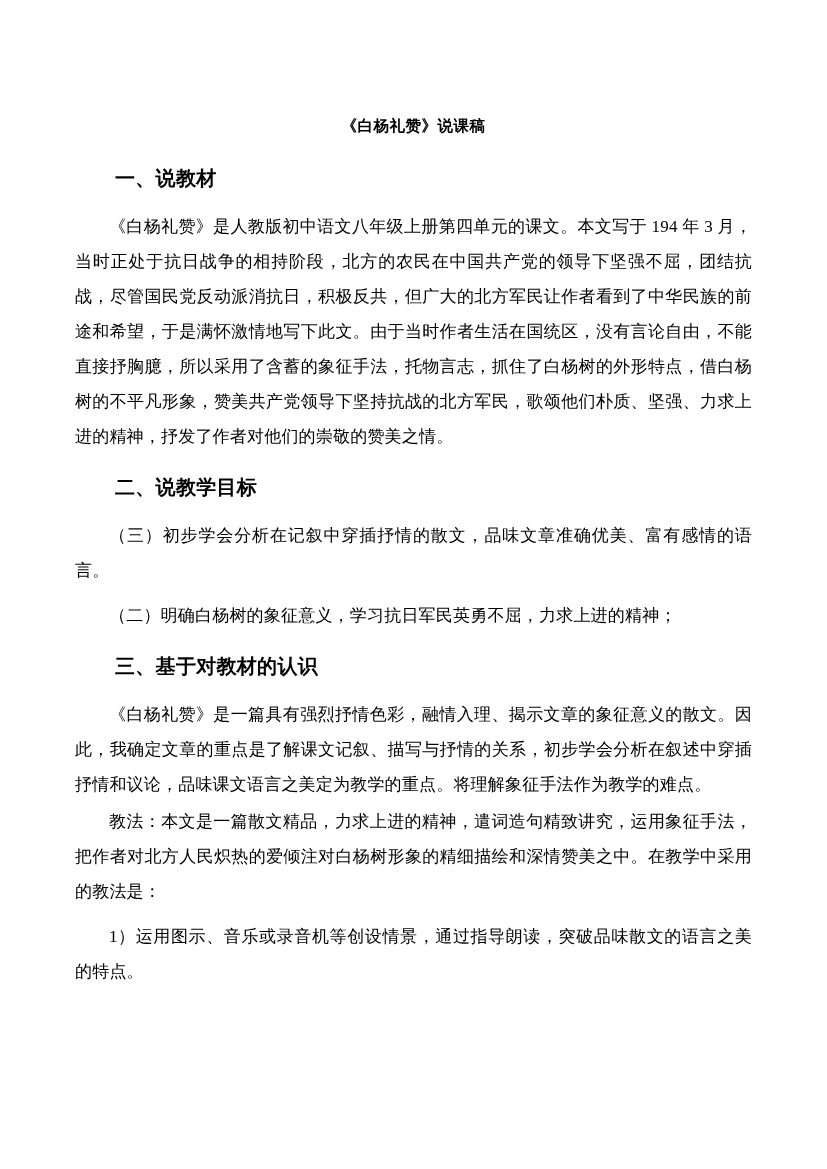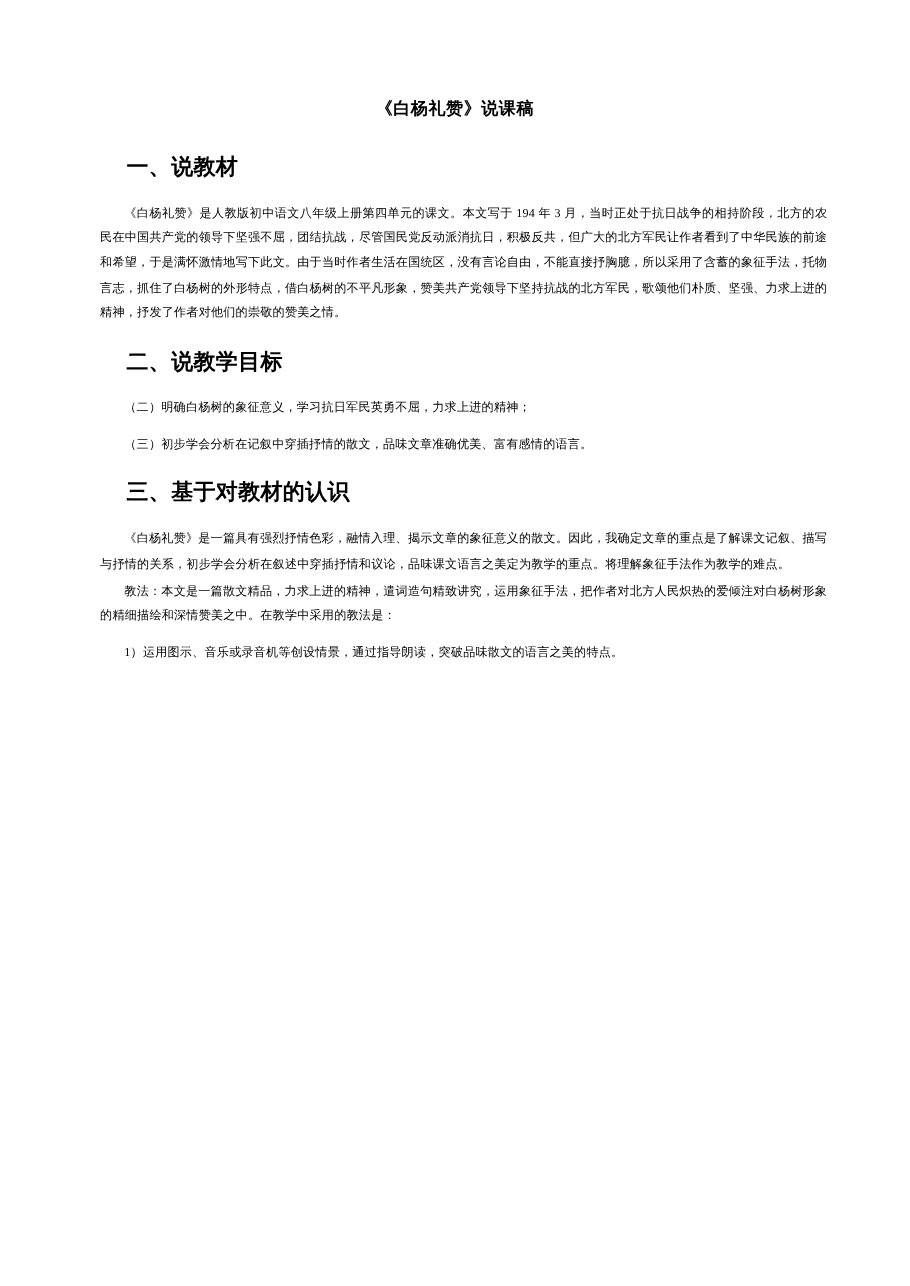--- a/index.html
+++ b/index.html
@@ -11,45 +11,45 @@
     width: 827px;
     height: 1169px;
     font-family: "Liberation Serif", "DejaVu Serif", serif;
     color: #000000;
     overflow: hidden;
   }
   .page {
     box-sizing: border-box;
     width: 827px;
     height: 1169px;
-    padding: 70px 75px 60px 75px;
+    padding: 96px 75px 60px 75px;
     background: #ffffff;
     border-radius: 26px;
   }
   .doc-title {
     text-align: center;
     font-size: 15.5px;
     font-weight: bold;
     letter-spacing: 0.5px;
     margin: 18px 0 22px 0;
     line-height: 1.6;
   }
   .heading {
     font-size: 20px;
     font-weight: bold;
     text-indent: 2em;
     margin: 16px 0 14px 0;
     line-height: 1.7;
     letter-spacing: 0.3px;
   }
   p.body-text {
-    font-size: 11px;
+    font-size: 17px;
     line-height: 2.06;
     text-indent: 2em;
-    margin: 0 0 2px 16px;
+    margin: 0 0 2px 0;
     text-align: justify;
     text-justify: inter-ideograph;
     letter-spacing: 0.2px;
   }
   p.body-text + p.body-text {
     margin-top: 10px;
   }
 </style>
 </head>
 <body>
@@ -58,22 +58,22 @@
 
   <div class="doc-title">《白杨礼赞》说课稿</div>
 
   <div class="section">
     <div class="heading">一、说教材</div>
     <p class="body-text">《白杨礼赞》是人教版初中语文八年级上册第四单元的课文。本文写于 194 年 3 月，当时正处于抗日战争的相持阶段，北方的农民在中国共产党的领导下坚强不屈，团结抗战，尽管国民党反动派消抗日，积极反共，但广大的北方军民让作者看到了中华民族的前途和希望，于是满怀激情地写下此文。由于当时作者生活在国统区，没有言论自由，不能直接抒胸臆，所以采用了含蓄的象征手法，托物言志，抓住了白杨树的外形特点，借白杨树的不平凡形象，赞美共产党领导下坚持抗战的北方军民，歌颂他们朴质、坚强、力求上进的精神，抒发了作者对他们的崇敬的赞美之情。</p>
   </div>
 
   <div class="section">
     <div class="heading">二、说教学目标</div>
+    <p class="body-text">（三）初步学会分析在记叙中穿插抒情的散文，品味文章准确优美、富有感情的语言。</p>
     <p class="body-text">（二）明确白杨树的象征意义，学习抗日军民英勇不屈，力求上进的精神；</p>
-    <p class="body-text">（三）初步学会分析在记叙中穿插抒情的散文，品味文章准确优美、富有感情的语言。</p>
   </div>
 
   <div class="section">
     <div class="heading">三、基于对教材的认识</div>
     <p class="body-text">《白杨礼赞》是一篇具有强烈抒情色彩，融情入理、揭示文章的象征意义的散文。因此，我确定文章的重点是了解课文记叙、描写与抒情的关系，初步学会分析在叙述中穿插抒情和议论，品味课文语言之美定为教学的重点。将理解象征手法作为教学的难点。</p>
   </div>
 
   <div class="section">
     <p class="body-text">教法：本文是一篇散文精品，力求上进的精神，遣词造句精致讲究，运用象征手法，把作者对北方人民炽热的爱倾注对白杨树形象的精细描绘和深情赞美之中。在教学中采用的教法是：</p>
     <p class="body-text">1）运用图示、音乐或录音机等创设情景，通过指导朗读，突破品味散文的语言之美的特点。</p>

